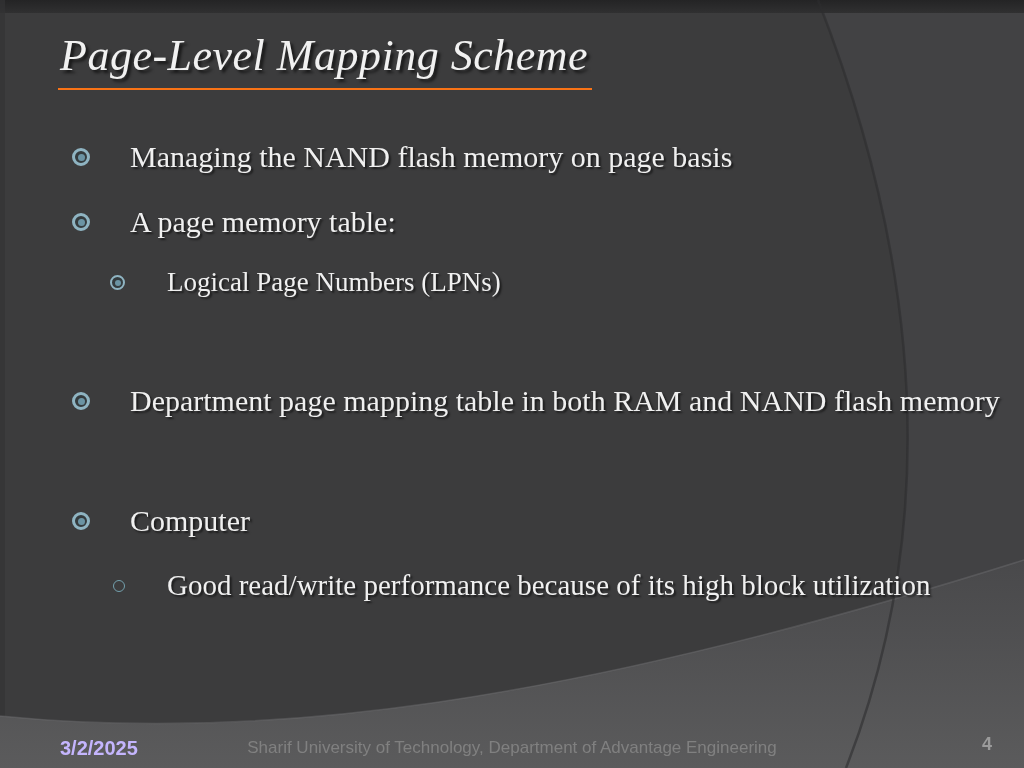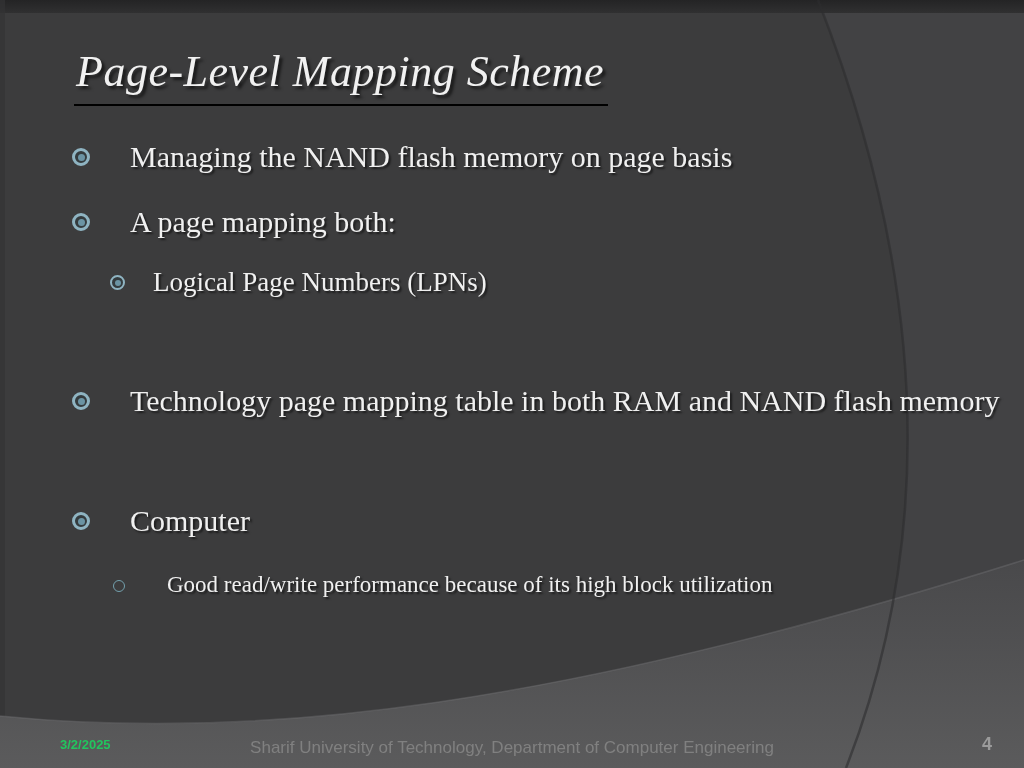--- a/index.html
+++ b/index.html
@@ -8,42 +8,42 @@
     width:1024px; height:768px;
     overflow:hidden;
     background:#3c3c3d;
     font-family:"Liberation Serif","DejaVu Serif",serif;
   }
   .bg-svg { position:absolute; inset:0; display:block; }
 
   .title {
     position:absolute;
     left:58px; top:30px;
-    margin:16px;
+    margin:0;
     font-size:44px;
     font-style:italic;
     font-weight:400;
     color:#f1f1f1;
     letter-spacing:.5px;
     text-shadow:3px 3px 3px rgba(0,0,0,.6);
-    border-bottom:2px solid #000000;
+    border-bottom:2px solid #f97316;
     padding:0 4px 7px 2px;
   }
 
   .row { position:absolute; display:flex;gap:20px; }
   .row .txt {
     color:#f0f0f0;
     text-shadow:2px 2px 2px rgba(0,0,0,.55);
   }
   .row.l1 { left:72px; }
   .row.l1 .txt { font-size:30px; line-height:38px; margin-left:20px; }
   .row.l2 { left:110px; }
-  .row.l2 .txt { font-size:27px; line-height:36px; margin-left:8px; }
+  .row.l2 .txt { font-size:27px; line-height:36px; margin-left:22px; }
   .row.l2o { left:113px; }
-  .row.l2o .txt { font-size:23px; line-height:36px; margin-left:22px; }
+  .row.l2o .txt { font-size:29px; line-height:36px; margin-left:22px; }
   .row.wrap2 .txt { line-height:57px; max-width:870px; }
 
   
   .tgt {
     flex:0 0 auto;
     box-sizing:border-box;
     border-radius:50%;
     border:3px solid #8fb4c2;
     background:#343b3e;
     display:flex; align-items:center; justify-content:center;
@@ -64,21 +64,21 @@
     border-radius:50%;
     border:1.5px solid #73a0ad;
     background:transparent;
   }
 
   .footer-text {
     position:absolute;
     font-family:"Liberation Sans","DejaVu Sans",sans-serif;
     color:#848484;
   }
-  .f-date  { left:60px;  top:737px; font-size:13px; font-weight:700; color:#22c55e; }
+  .f-date  { left:60px;  top:737px; font-size:20px; font-weight:700; color:#c4b5fd; }
   .f-cent  { left:0; right:0; top:738px; text-align:center; font-size:17px; color:#808080; }
   .f-page  { right:32px; top:734px; font-size:18px; font-weight:700; color:#9b9b9b; }
 </style>
 </head>
 <body>
 
 <div class="slide">
 
   <svg class="bg-svg" width="1024" height="768" viewBox="0 0 1024 768">
     <defs>
@@ -106,47 +106,47 @@
     <span class="tgt">
         <span class="dot"></span>
       </span>
     <span class="txt">Managing the NAND flash memory on page basis</span>
   </div>
 
   <div class="row l1" style="top:203px">
     <span class="tgt">
         <span class="dot"></span>
       </span>
-    <span class="txt">A page mapping both:</span>
+    <span class="txt">A page memory table:</span>
   </div>
 
   <div class="row l2" style="top:264px">
     <span class="tgt">
         <span class="dot"></span>
       </span>
     <span class="txt">Logical Page Numbers (LPNs)</span>
   </div>
 
 
   <div class="row l1 wrap2" style="top:372px">
     <span class="tgt">
         <span class="dot"></span>
       </span>
-    <span class="txt">Technology page mapping table in both RAM and NAND flash memory</span>
+    <span class="txt">Department page mapping table in both RAM and NAND flash memory</span>
   </div>
 
   <div class="row l1" style="top:502px">
     <span class="tgt">
         <span class="dot"></span>
       </span>
     <span class="txt">Computer</span>
   </div>
 
   <div class="row l2o" style="top:567px">
     <span class="oicon"></span>
     <span class="txt">Good read/write performance because of its high block utilization</span>
   </div>
 
   <span class="footer-text f-date">3/2/2025</span>
-  <span class="footer-text f-cent">Sharif University of Technology, Department of Computer Engineering</span>
+  <span class="footer-text f-cent">Sharif University of Technology, Department of Advantage Engineering</span>
   <span class="footer-text f-page">4</span>
 
 </div>
 
 </body></html>

